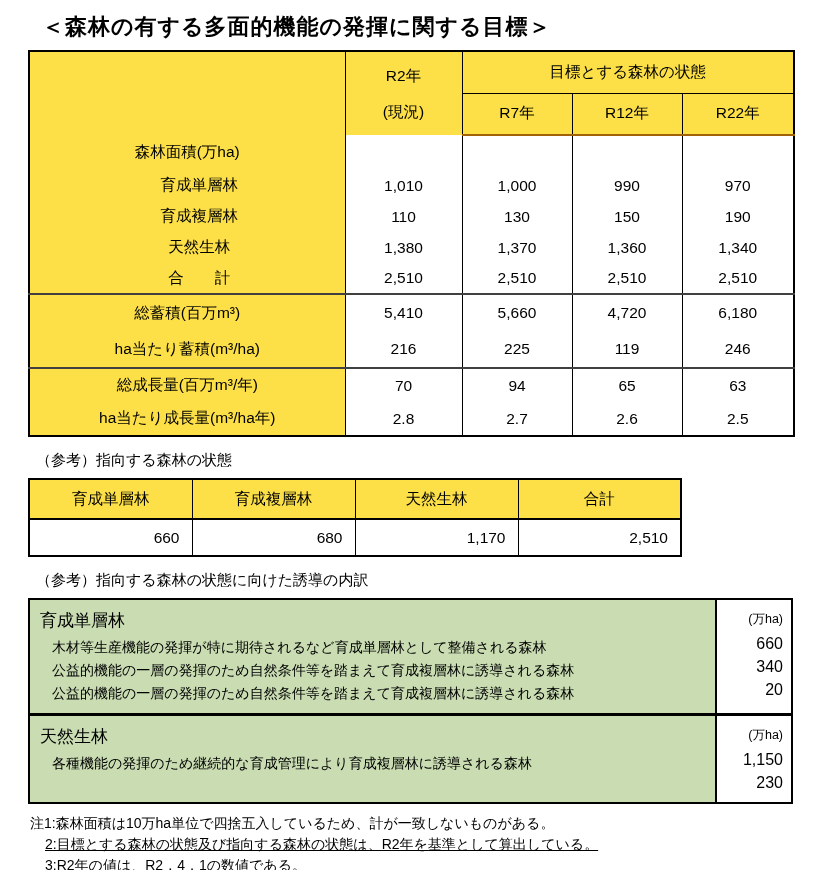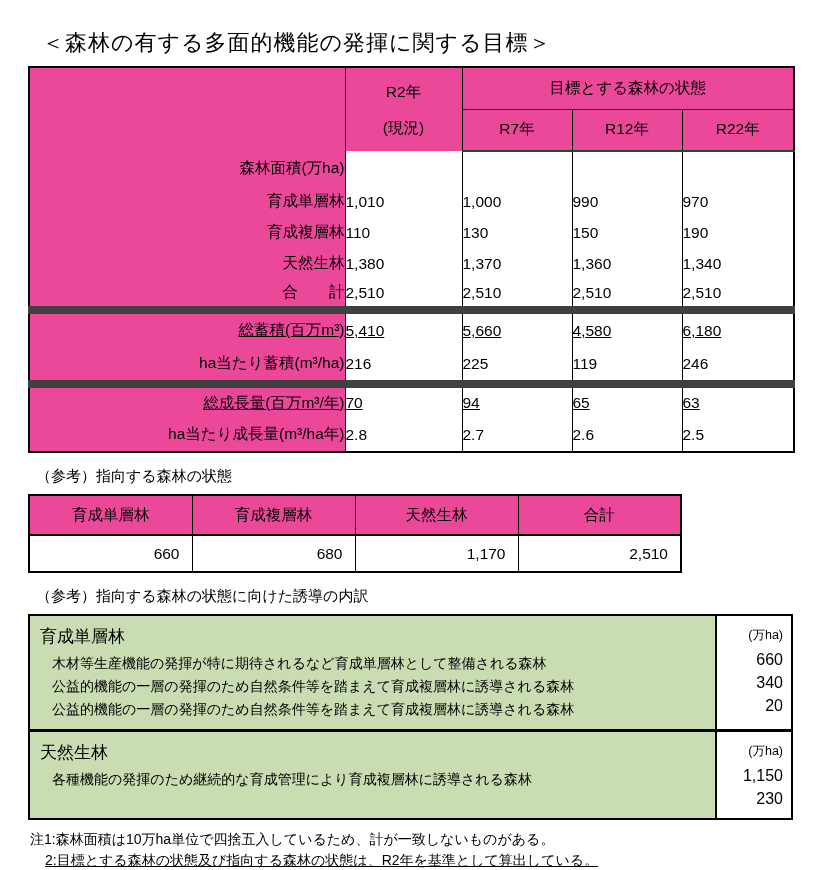--- a/index.html
+++ b/index.html
@@ -13,55 +13,55 @@
     overflow: hidden;
   }
   .page {
     width: 816px;
     height: 870px;
     box-sizing: border-box;
     padding: 10px 0 0 28px;
   }
   .title {
     font-size: 22px;
-    font-weight: normal;
+    font-weight: bold;
     letter-spacing: 1px;
-    margin: 18px 0 8px 14px;
+    margin: 2px 0 8px 14px;
     white-space: nowrap;
   }
   
   table.main {
     border-collapse: collapse;
     border: 2px solid #000;
     width: 765px;
     table-layout: fixed;
     font-size: 15.5px;
   }
   table.main td, table.main th {
     border-left: 1px solid #000;
     border-right: 1px solid #000;
     padding: 0;
     font-weight: normal;
     box-sizing: border-box;
   }
-  .green { background: #ec4899; }
+  .green { background: #fde047; }
   .hdr-cell { text-align: center; vertical-align: middle; }
   .hdr-top { height: 42px; }
   .hdr-bottom { height: 42px; }
   .goal-cell { border-bottom: 1px solid #000; }
-  .hdr-rule td, .hdr-rule th { border-bottom: 2px solid #14532d; }
-  tr.sec-start td { border-top: 8px solid #404040; text-decoration: underline; }
+  .hdr-rule td, .hdr-rule th { border-bottom: 2px solid #a16207; }
+  tr.sec-start td { border-top: 2px solid #404040; }
   td.lbl {
-    text-align: right;
+    text-align: center;
     padding-left: 9px;
     vertical-align: middle;
   }
   td.lbl.ind { padding-left: 24px; }
   td.num {
-    text-align: left;
+    text-align: center;
     padding-right: 10px;
     vertical-align: middle;
     background: #ffffff;
     margin-top: 16px;
   }
   tr.h31 { height: 31px; }
   tr.h35 { height: 35px; }
   tr.h37 { height: 37px; }
   tr.h34 { height: 34px; }
   .r2line { line-height: 36px; }
@@ -192,21 +192,21 @@
         <td class="num">2,510</td>
         <td class="num">2,510</td>
         <td class="num">2,510</td>
         <td class="num">2,510</td>
       </tr>
 
       <tr class="h37 sec-start">
         <td class="green lbl">総蓄積(百万m³)</td>
         <td class="num">5,410</td>
         <td class="num">5,660</td>
-        <td class="num">4,580</td>
+        <td class="num">4,720</td>
         <td class="num">6,180</td>
       </tr>
       <tr class="h37">
         <td class="green lbl">ha当たり蓄積(m³/ha)</td>
         <td class="num">216</td>
         <td class="num">225</td>
         <td class="num">119</td>
         <td class="num">246</td>
       </tr>
 

